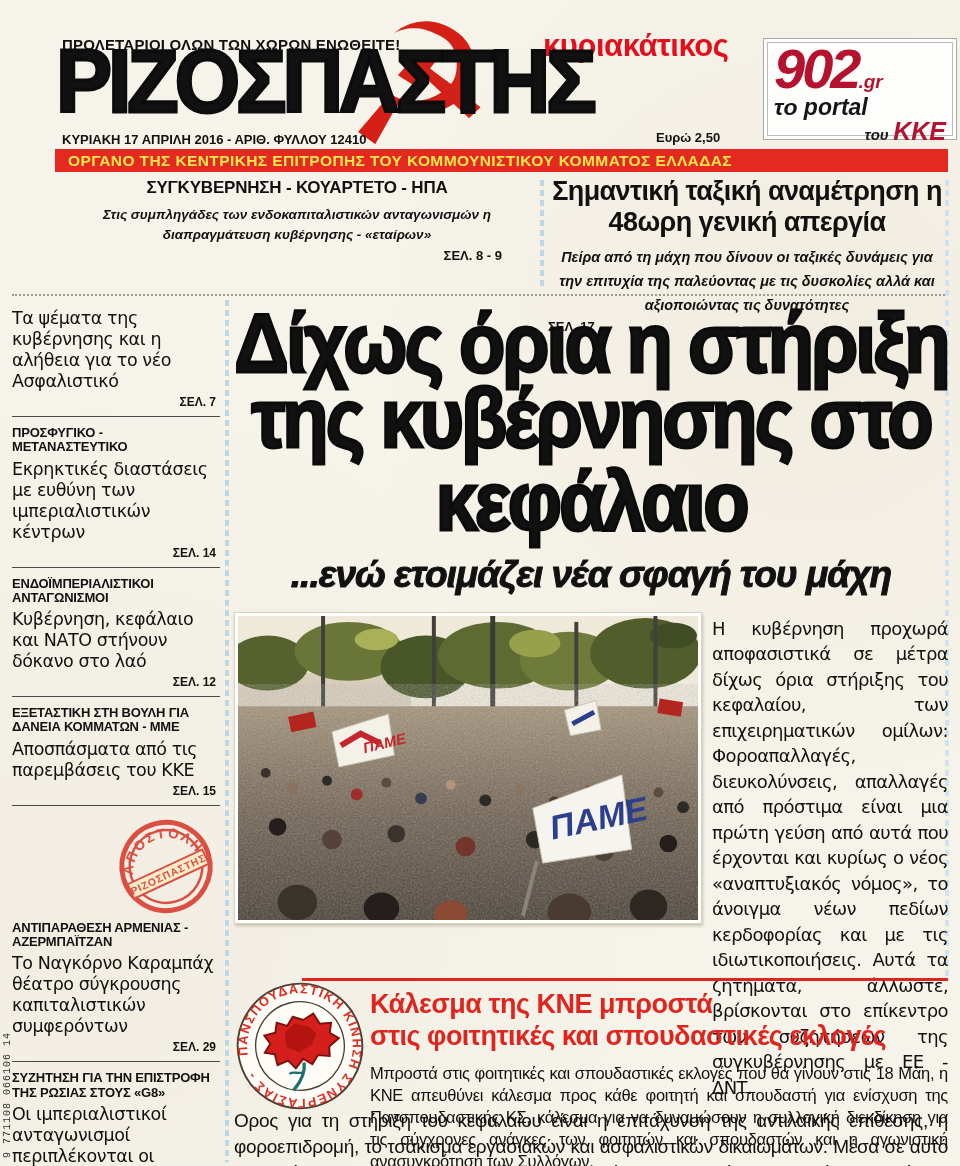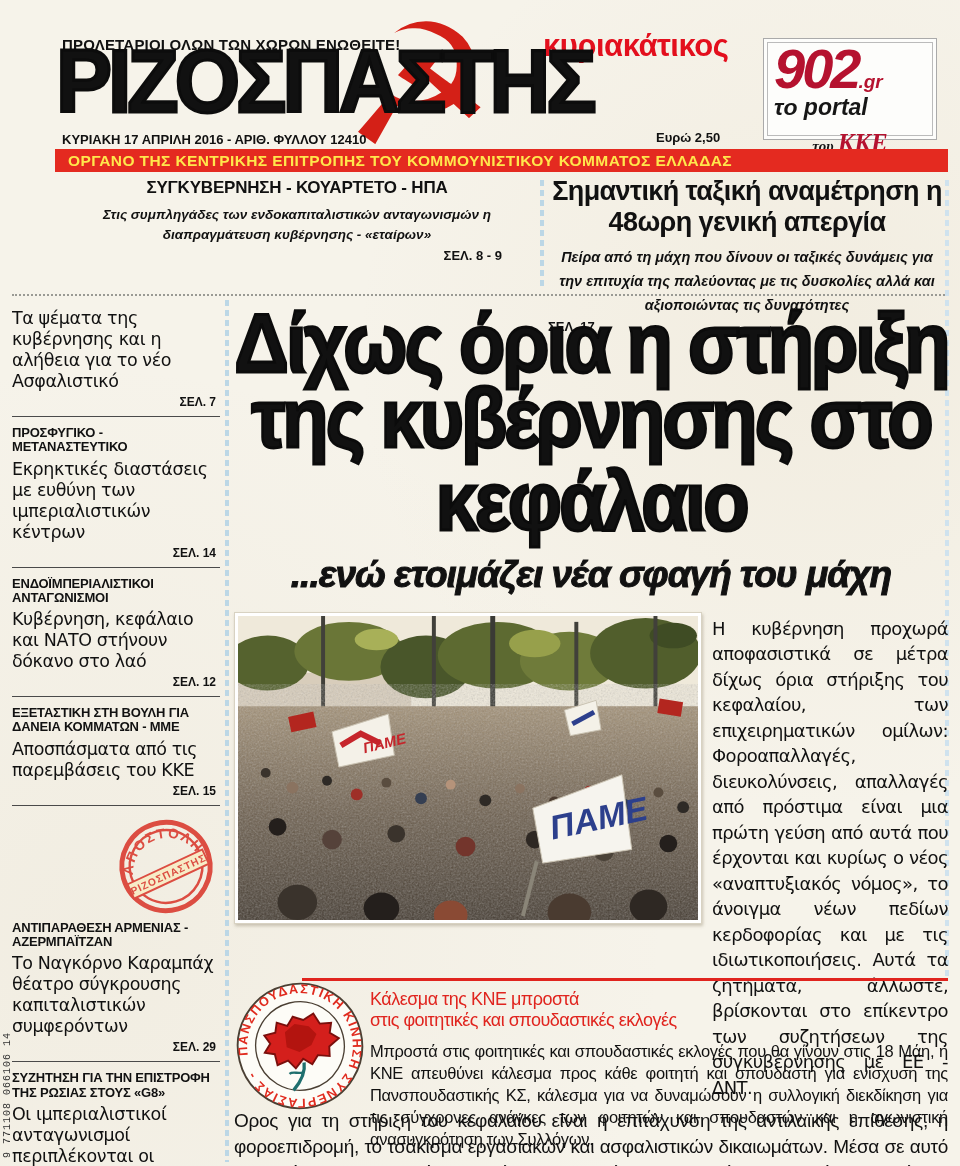--- a/index.html
+++ b/index.html
@@ -11,29 +11,29 @@
           radial-gradient(circle at 10% 80%, rgba(200,185,150,.10), transparent 45%),
           #f6f3ea;}
   
   .slogan{position:absolute;left:62px;top:36px;font-size:15px;font-weight:bold;letter-spacing:.2px;}
   .masthead{position:absolute;left:56px;top:40px;width:660px;height:100px;}
   .hs-icon{position:absolute;left:288px;top:-38px;font-size:168px;line-height:1;
            color:#d42017;z-index:0;font-family:"DejaVu Sans",sans-serif;}
   .masthead h1{position:relative;z-index:1;margin:0;font-size:84px;line-height:.95;font-weight:900;
            letter-spacing:-4px;-webkit-text-stroke:3px #0c0c0c;transform:scaleY(1.06);transform-origin:left top;}
   .edition{position:absolute;left:543px;top:28px;font-size:31px;font-weight:bold;color:#e30f1d;letter-spacing:-.5px;}
-  .portal-box{position:absolute;left:763px;top:38px;width:174px;height:102px;background:#fdfdfb;
+  .portal-box{position:absolute;left:763px;top:38px;width:194px;height:102px;background:#fdfdfb;
            border:1px solid #aaa;box-shadow:inset 0 0 0 3px #fdfdfb, inset 0 0 0 4px #bbb;
            padding:4px 10px;box-sizing:border-box;}
   .p902{font-weight:900;font-size:56px;line-height:52px;color:#b5122f;letter-spacing:-3px;font-style:italic;}
   .pgr{font-size:19px;font-weight:bold;color:#b5122f;font-style:italic;}
   .pportal{font-size:23px;font-weight:bold;font-style:italic;color:#161616;line-height:20px;margin-top:2px;}
   .ptou{font-size:15px;font-style:italic;font-weight:bold;color:#161616;}
   .pkke{font-size:25px;font-weight:900;font-style:italic;color:#b5122f;}
-  .portal-line2{text-align:center;margin-top:12px;font-family:Liberation Serif, serif;}
+  .portal-line2{text-align:right;margin-top:0;}
   .dateline{position:absolute;left:62px;top:132px;font-size:13px;font-weight:bold;text-align:right;}
   .price{position:absolute;left:656px;top:130px;font-size:13px;font-weight:bold;}
   .organ-band{position:absolute;left:55px;top:149px;width:893px;height:23px;background:#e42a20;
            color:#ffe74c;font-size:15.5px;font-weight:bold;line-height:23px;padding-left:13px;
            box-sizing:border-box;letter-spacing:.4px;}
   
   .ts-left{position:absolute;left:58px;top:178px;width:478px;text-align:center;}
   .ts-kicker{font-size:17px;font-weight:bold;letter-spacing:-.2px;text-align:center;}
   .ts-head{font-size:26px;font-weight:bold;line-height:1.12;letter-spacing:-.6px;margin-top:3px;}
   .ts-deck{font-size:13.5px;font-weight:bold;font-style:italic;margin-top:7px;line-height:1.5;}
@@ -69,21 +69,21 @@
            box-shadow:1px 2px 3px rgba(120,110,80,.35);box-sizing:border-box;flex:none;}
   .photo-wrap svg{display:block;width:100%;height:100%;}
   .lead-col{flex:1;font-family:"DejaVu Sans",sans-serif;font-size:18px;line-height:25.5px;
            text-align:justify;letter-spacing:-.6px;margin-top:4px;}
   .lead-bottom{margin-top:8px;font-size:19px;line-height:26px;text-align:justify;letter-spacing:-.3px;}
   
   .kne{position:absolute;left:234px;top:978px;width:714px;}
   .kne-rule{border-top:3px solid #e0241e;margin-left:68px;}
   .kne-logo{position:absolute;left:0px;top:2px;width:132px;height:132px;}
   .kne-body-wrap{margin-left:136px;}
-  .kne-head{color:#e0241e;font-size:18px;font-weight:normal;line-height:1.18;letter-spacing:-.5px;margin-top:8px;}
+  .kne-head{color:#e0241e;font-size:27px;font-weight:bold;line-height:1.18;letter-spacing:-.5px;margin-top:8px;}
   .kne-text{margin-top:9px;font-size:16.5px;line-height:22px;text-align:justify;letter-spacing:-.3px;}
 </style>
 </head>
 <body>
 
 <div class="page">
 
   <div class="slogan">ΠΡΟΛΕΤΑΡΙΟΙ ΟΛΩΝ ΤΩΝ ΧΩΡΩΝ ΕΝΩΘΕΙΤΕ!</div>
   <div class="masthead">
     <span class="hs-icon">☭</span>

